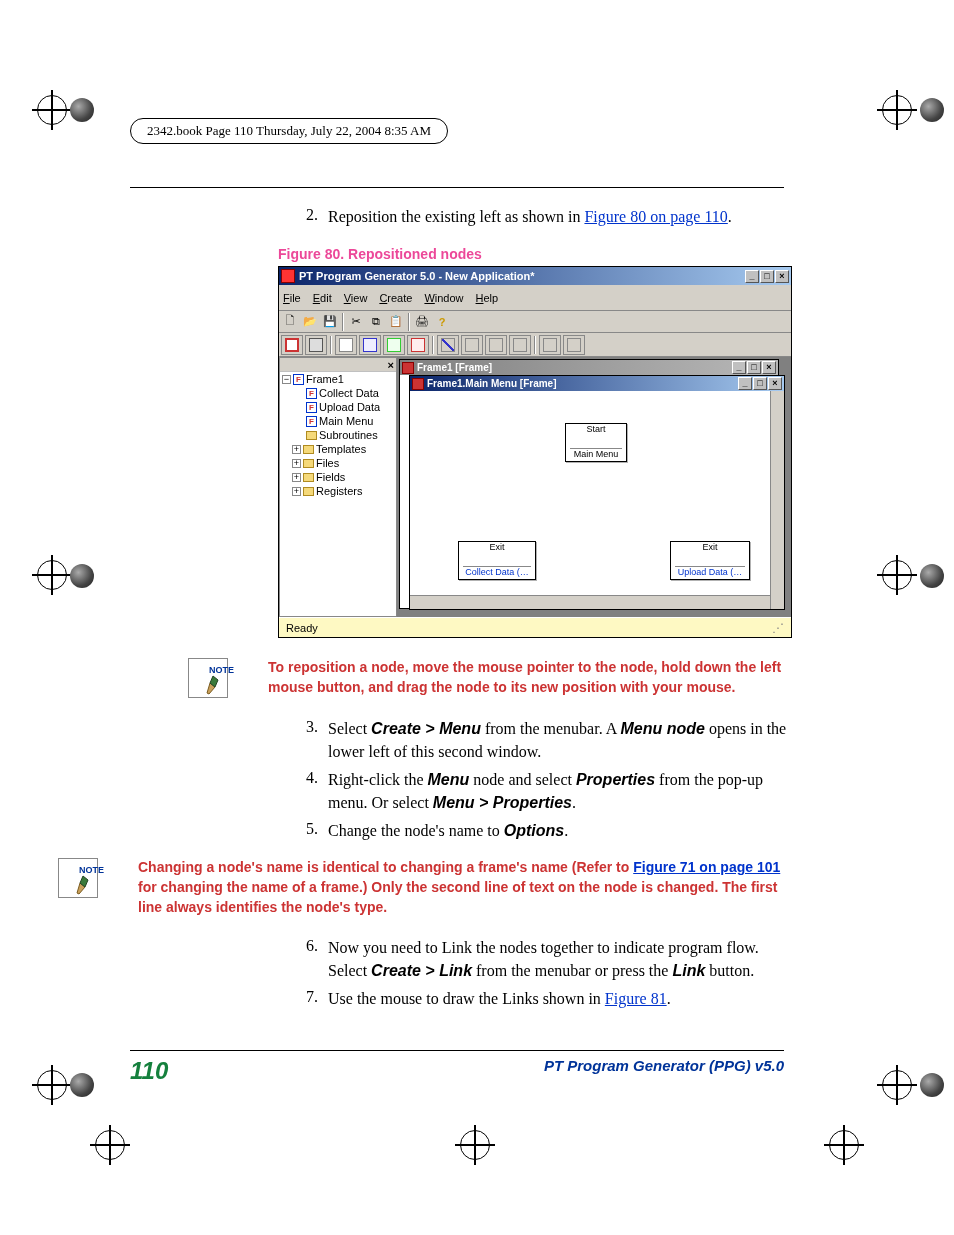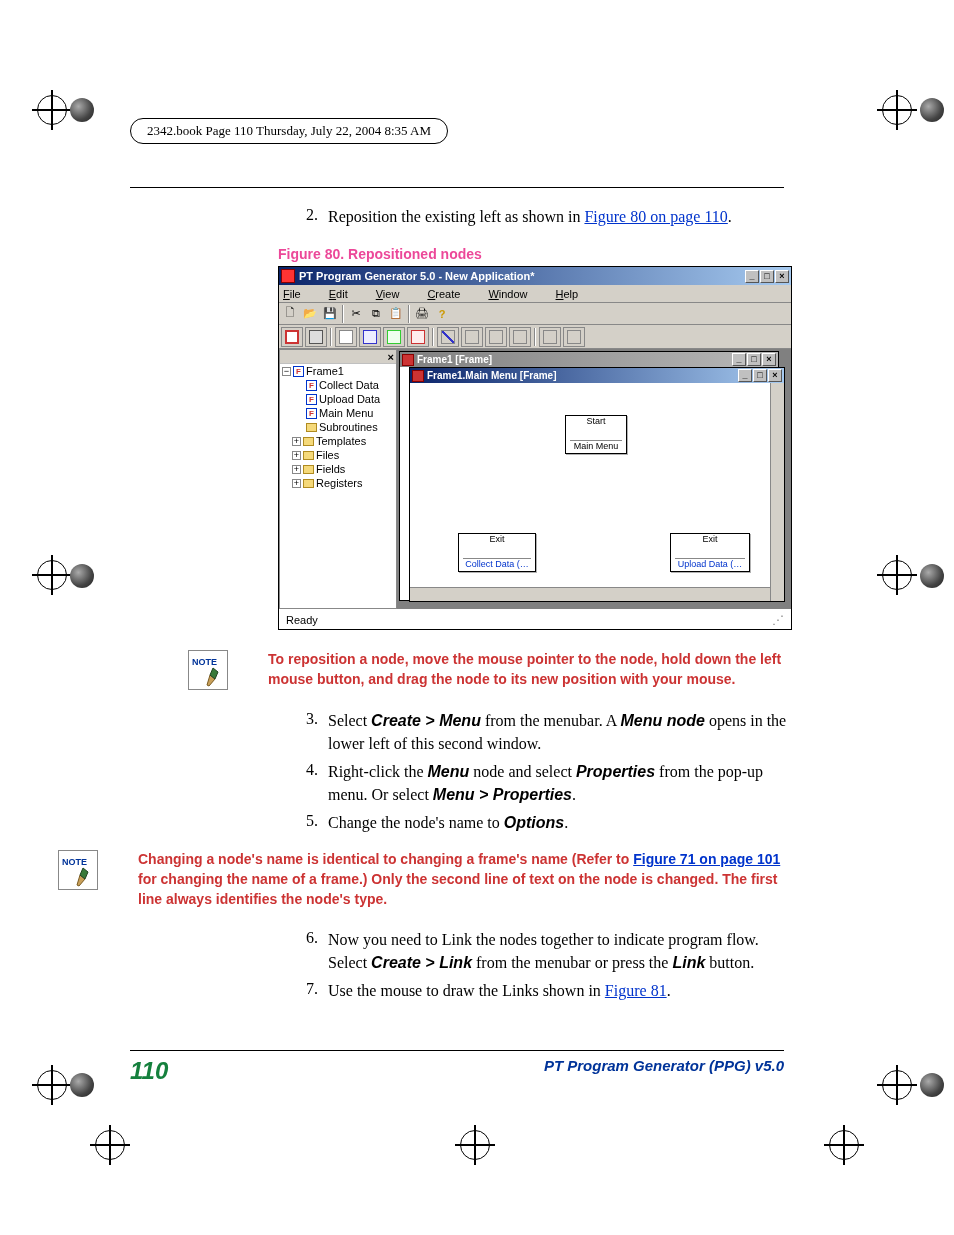--- a/index.html
+++ b/index.html
@@ -77,22 +77,22 @@
     font-weight:bold; font-size:11px;
   }
   .titlebar .spacer { flex:1; }
   .win-btns { display:flex; gap:1px; }
   .win-btn {
     width:14px; height:13px; background:#c0c0c0;
     border:1px solid #fff; border-right-color:#555; border-bottom-color:#555;
     font-size:9px; line-height:11px; text-align:center; color:#000;
   }
   .menubar {
-    background:#d4d0c8; height:18px; display:flex; align-items:center;
-    padding:0 4px; gap:28px; border-bottom:1px solid #888;
+    background:#d4d0c8; height:26px; display:flex; align-items:center;
+    padding:0 4px; gap:12px; border-bottom:1px solid #888;
   }
   .menubar span { font-size:11px; }
   .menubar span u { text-decoration:underline; }
   .toolbar {
     background:#d4d0c8; height:22px; display:flex; align-items:center;
     padding:0 2px; gap:2px; border-bottom:1px solid #888;
   }
   .tb-btn {
     width:18px; height:18px; border:1px solid #d4d0c8;
     display:flex; align-items:center; justify-content:center;
@@ -150,37 +150,37 @@
   }
   .node-box {
     position:absolute; border:1px solid #000;
     background:#fff; font-size:9px; text-align:center;
     padding:1px 4px; line-height:1.1;
     box-shadow: 1px 1px 0 rgba(0,0,0,0.3);
   }
   .node-box .nb-top { border-bottom:1px solid #888; padding-bottom:13px; margin-bottom:1px;}
   .node-box .nb-bot { color:#0033cc; }
   .statusbar {
-    background:#ffffff; height:20px; border-top:1px solid #fff;
+    background:#fef9c3; height:20px; border-top:1px solid #fff;
     display:flex; align-items:center; padding:0 7px; font-size:11px;
     justify-content: space-between;
   }
   .statusbar .grip { font-size:12px; color:#888;}
 
   .note-row {
     display:flex; margin-top:20px; gap:10px;
   }
   .note-icon {
     width:40px; height:40px; border:1px solid #888;
     display:flex; align-items:flex-end; justify-content:flex-start;
     position:relative; background:#fff; flex:0 0 40px;
     margin-left:58px;
   }
   .note-icon .note-label {
-    position:absolute; top:6px; left:3px;
+    position:absolute; top:6px; left:20px;
     font-size:9px; font-weight:bold; color:#003399;
     font-family: Arial, sans-serif;
   }
   .note-icon svg { position:absolute; bottom:2px; right:2px; }
   .note-text-red {
     font-family: Arial, Helvetica, sans-serif;
     font-weight:bold; color:#cc3333; font-size:14px;
     line-height:1.4; flex:1; margin-left:30px;
   }
   .note-text-red2 {

